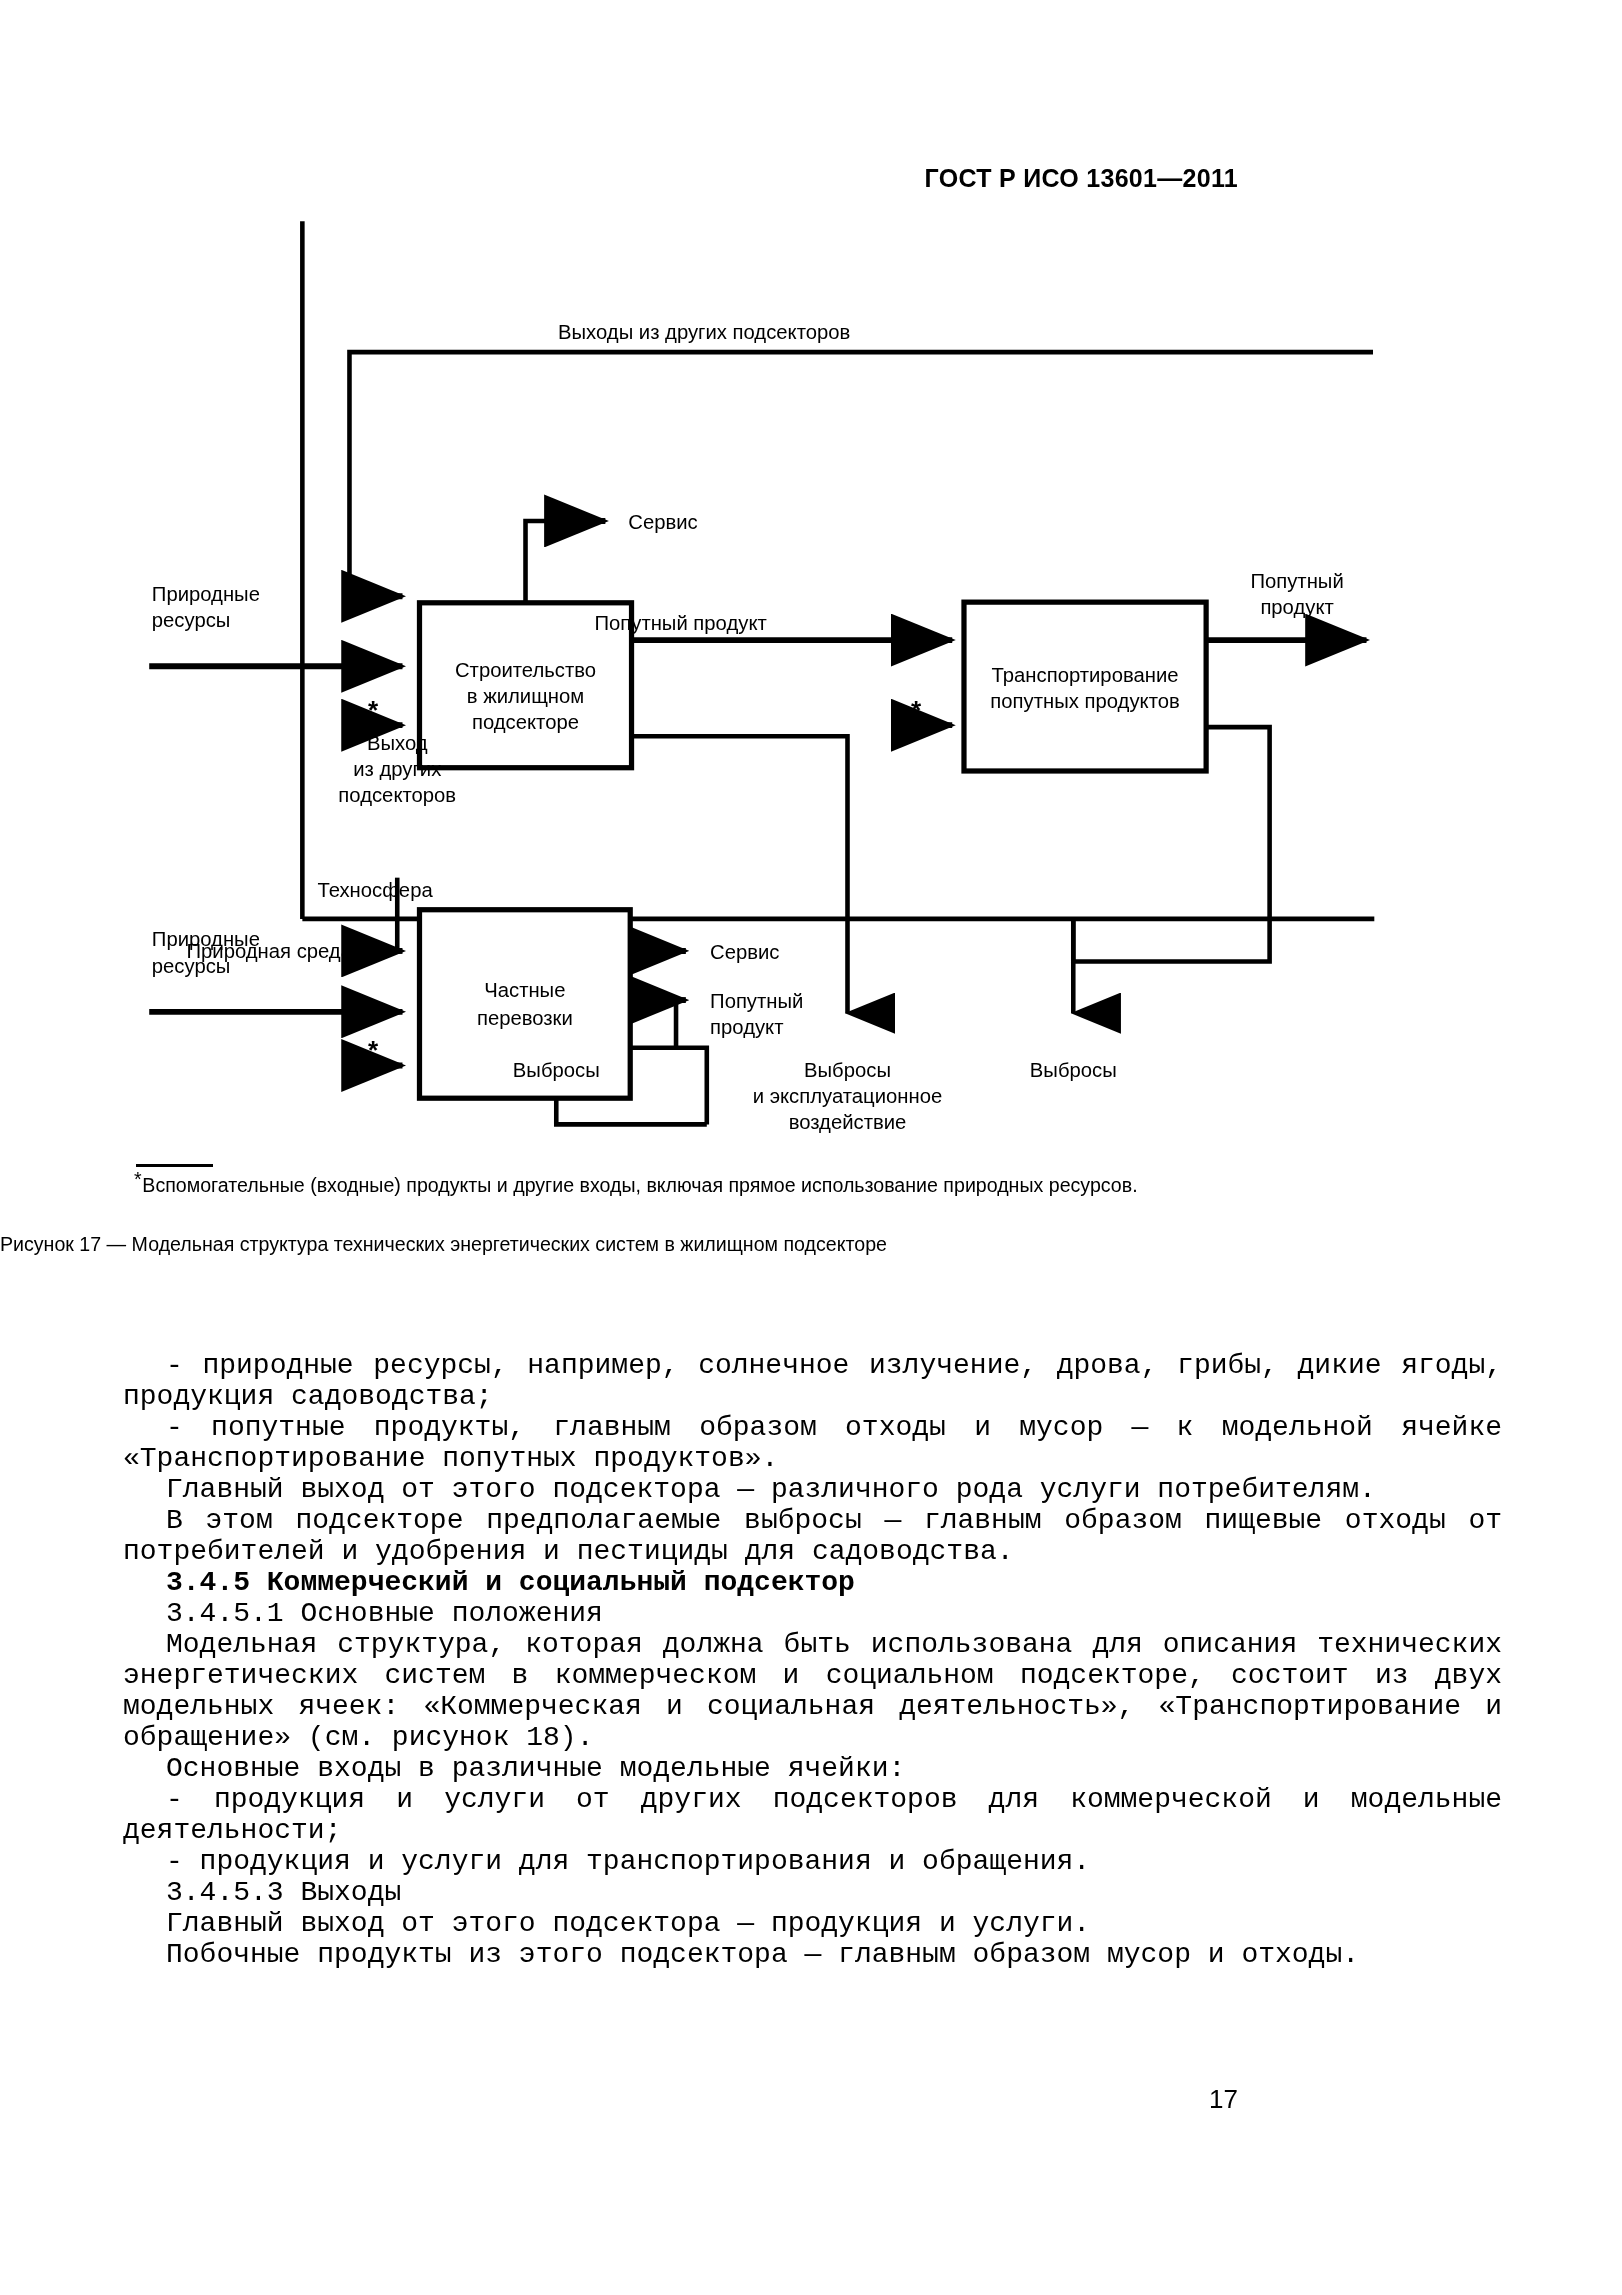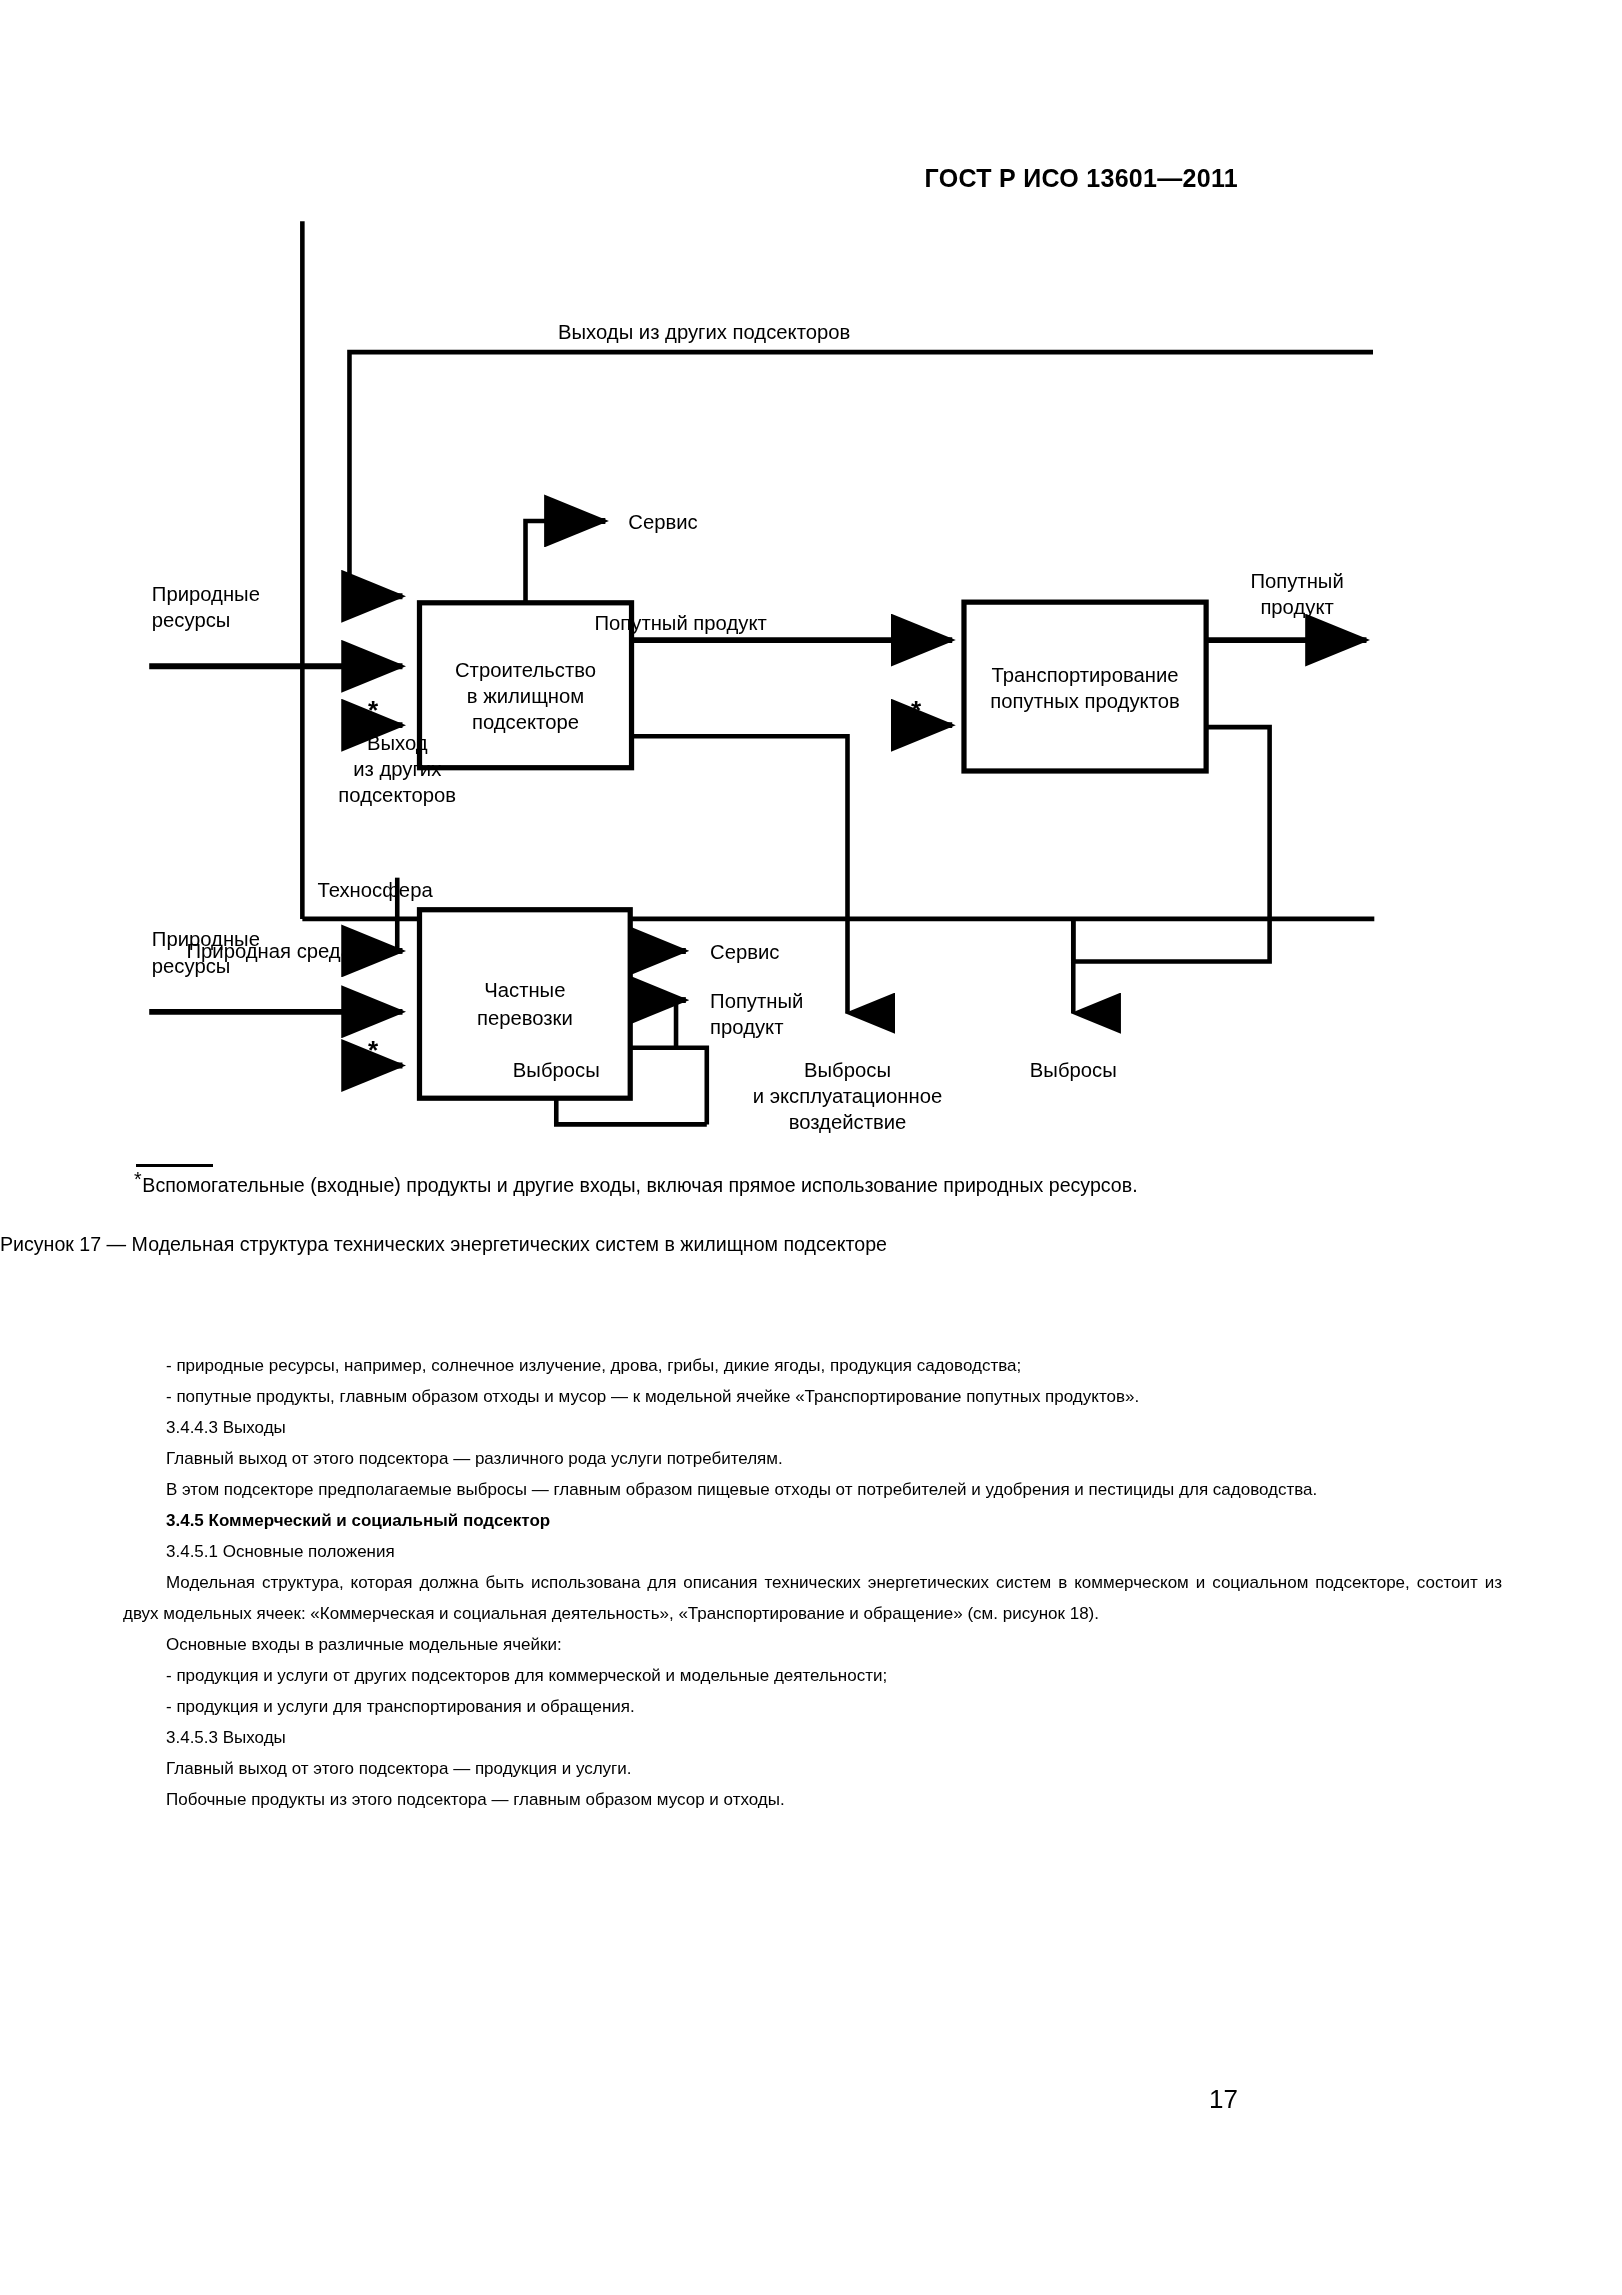--- a/index.html
+++ b/index.html
@@ -97,23 +97,24 @@
     font-size: 19.6px;
     white-space: nowrap;
   }
 
   
   #body-text {
     position: absolute;
     left: 123px;
     top: 1338px;
     width: 1379px;
-    font-size: 17px;
+    font-size: 28px;
     line-height: 31px;
     text-align: justify;
+    font-family: Liberation Mono, monospace;
   }
   #body-text p {
     margin: 0;
     text-indent: 0;
   }
   #body-text p.ind {
     text-indent: 43px;
   }
   #body-text p.bold {
     font-weight: bold;
@@ -294,21 +295,20 @@
   </div>
 
   <div id="footnote-rule"></div>
   <div id="footnote"><span class="fn-star">*</span><span>Вспомогательные (входные) продукты и другие входы, включая прямое использование природных ресурсов.</span></div>
 
   <div id="figure-caption">Рисунок 17 — Модельная структура технических энергетических систем в жилищном подсекторе</div>
 
   <div id="body-text">
     <p class="ind">- природные ресурсы, например, солнечное излучение, дрова, грибы, дикие ягоды, продукция са­доводства;</p>
     <p class="ind">- попутные продукты, главным образом отходы и мусор — к модельной ячейке «Транспортирова­ние попутных продуктов».</p>
-    <p class="ind">3.4.4.3  Выходы</p>
     <p class="ind">Главный выход от этого подсектора — различного рода услуги потребителям.</p>
     <p class="ind">В этом подсекторе предполагаемые выбросы — главным образом пищевые отходы от потребите­лей и удобрения и пестициды для садоводства.</p>
     <p class="bold">3.4.5  Коммерческий и социальный подсектор</p>
     <p class="ind">3.4.5.1  Основные положения</p>
     <p class="ind">Модельная структура, которая должна быть использована для описания технических энергетичес­ких систем в коммерческом и социальном подсекторе, состоит из двух модельных ячеек: «Коммерческая и социальная деятельность», «Транспортирование и обращение» (см. рисунок 18).</p>
     <p class="ind">Основные входы в различные модельные ячейки:</p>
     <p class="ind">- продукция и услуги от других подсекторов для коммерческой и модельные деятельности;</p>
     <p class="ind">- продукция и услуги для транспортирования и обращения.</p>
     <p class="ind">3.4.5.3  Выходы</p>
     <p class="ind">Главный выход от этого подсектора — продукция и услуги.</p>

